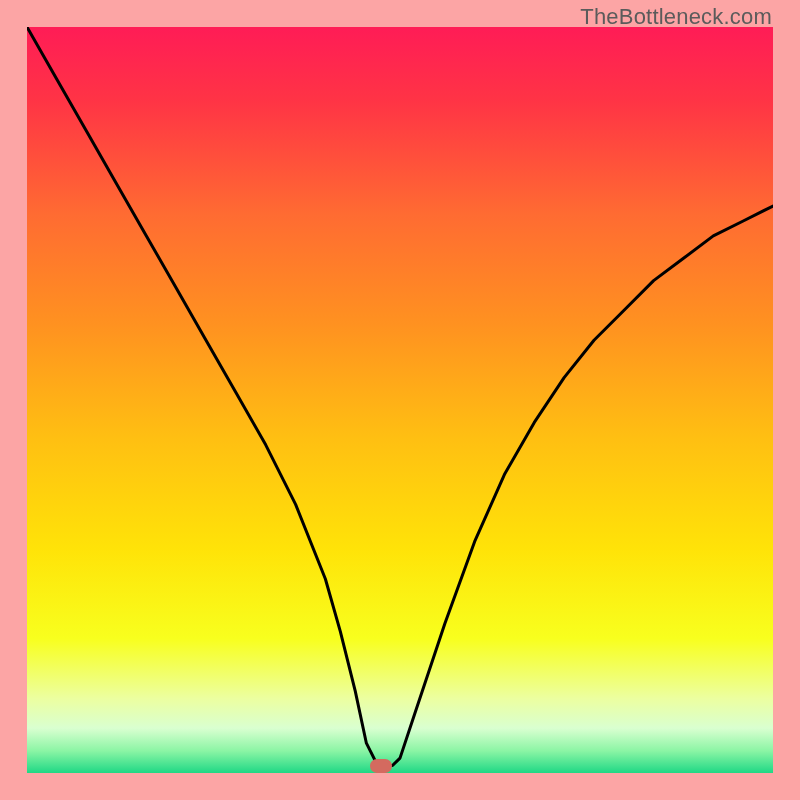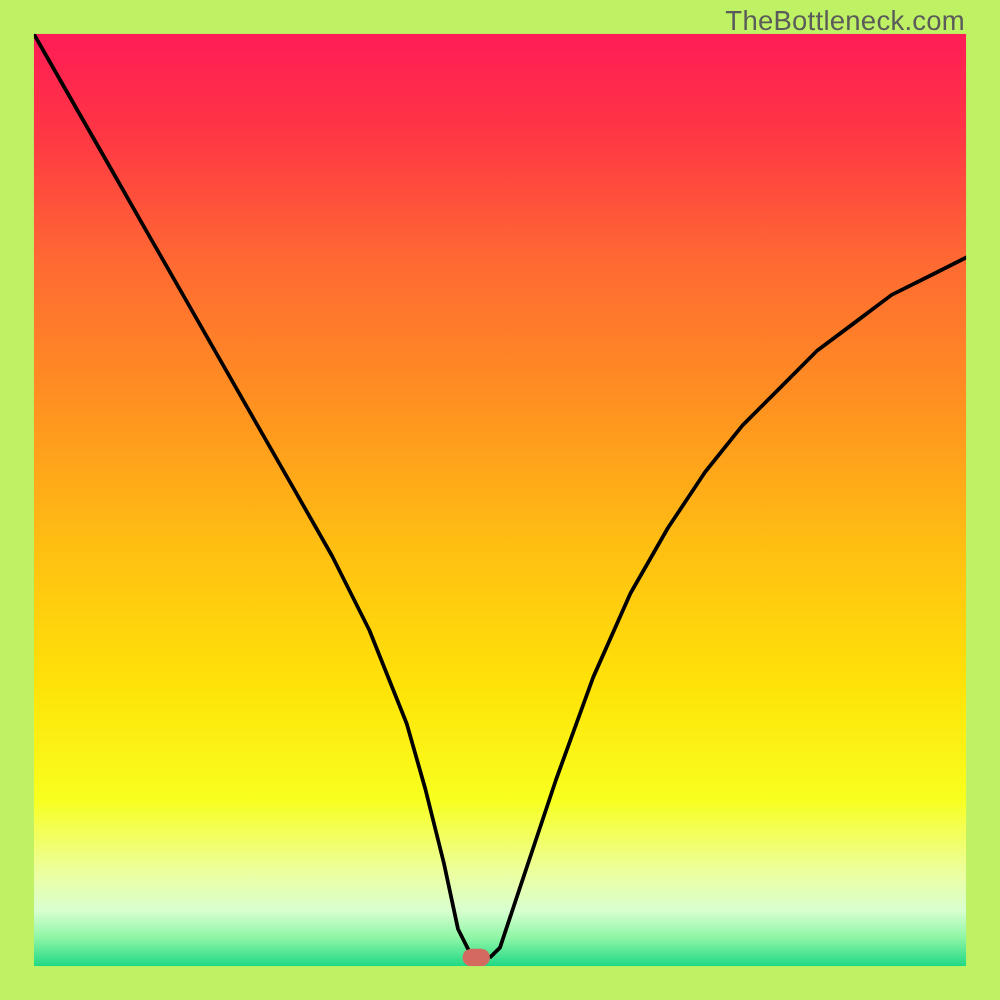--- a/index.html
+++ b/index.html
@@ -10,21 +10,21 @@
     background: #000;
     overflow: hidden;
     font-family: Arial, Helvetica, sans-serif;
   }
   .frame {
     position: absolute;
     top: 0;
     left: 0;
     width: 800px;
     height: 800px;
-    background: #bef264;
+    background: #fca5a5;
   }
   .plot-area {
     position: absolute;
     top: 27px;
     left: 27px;
     width: 746px;
     height: 746px;
     overflow: hidden;
   }
   .gradient {

